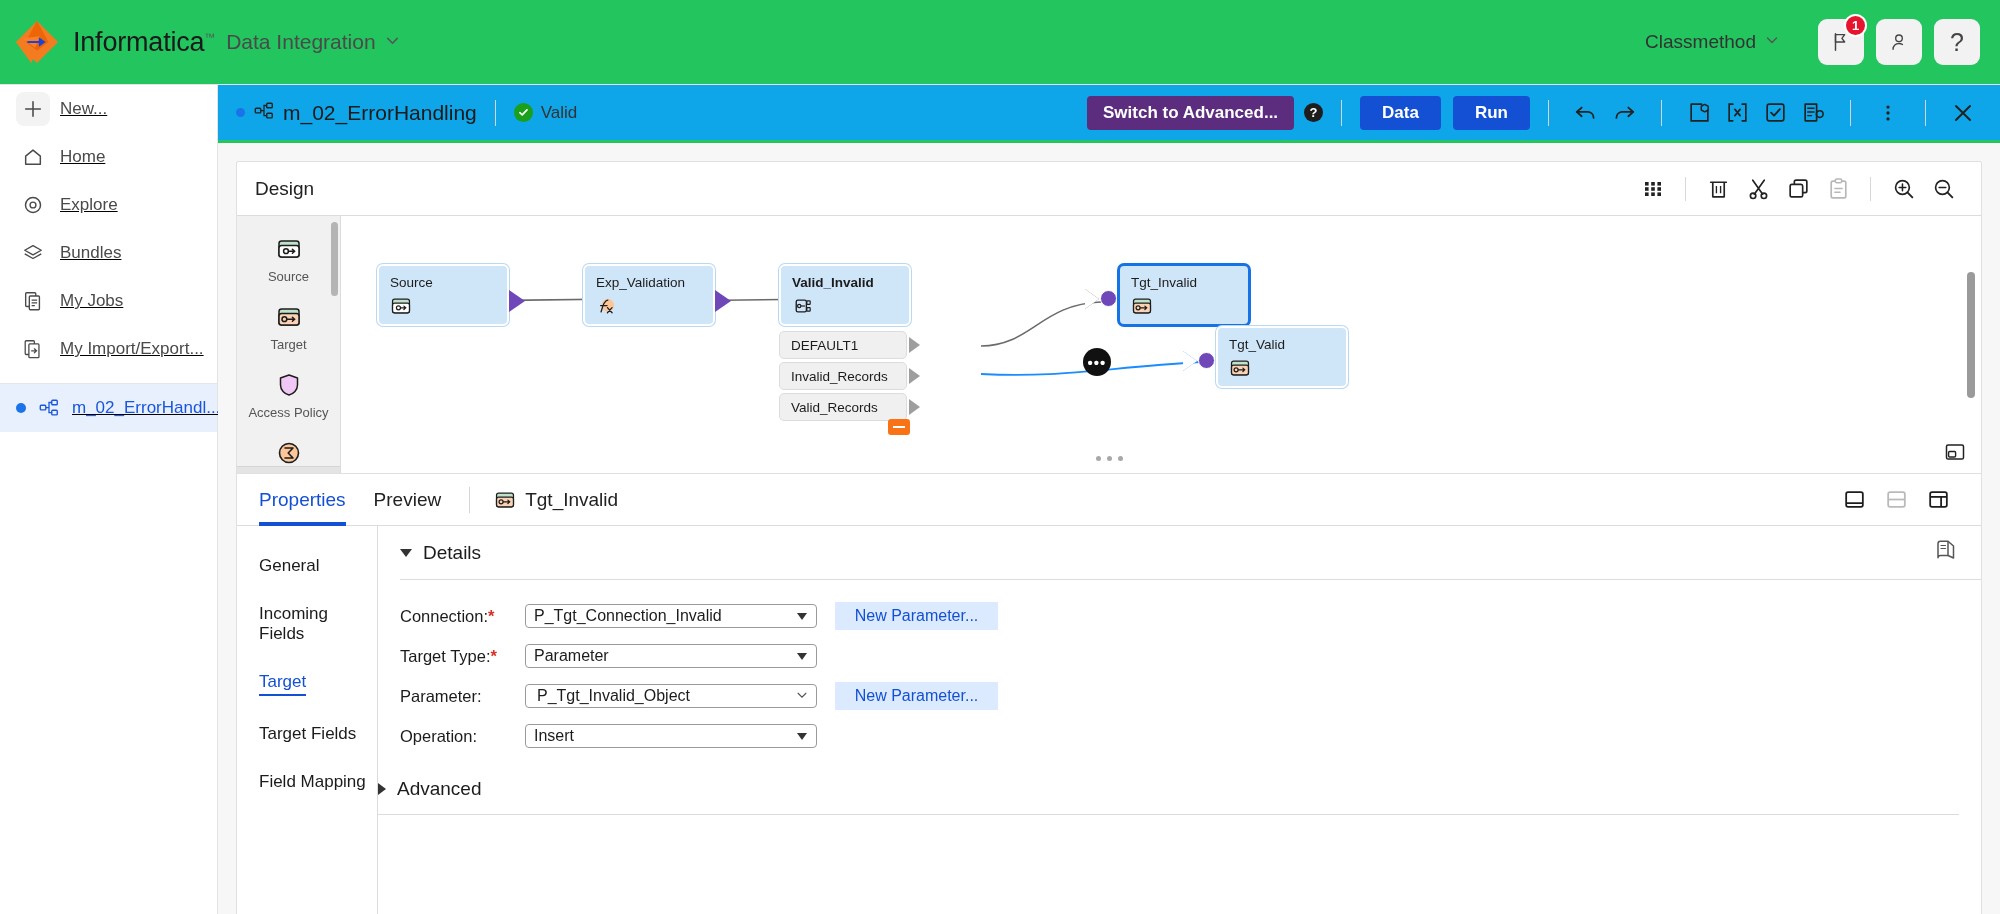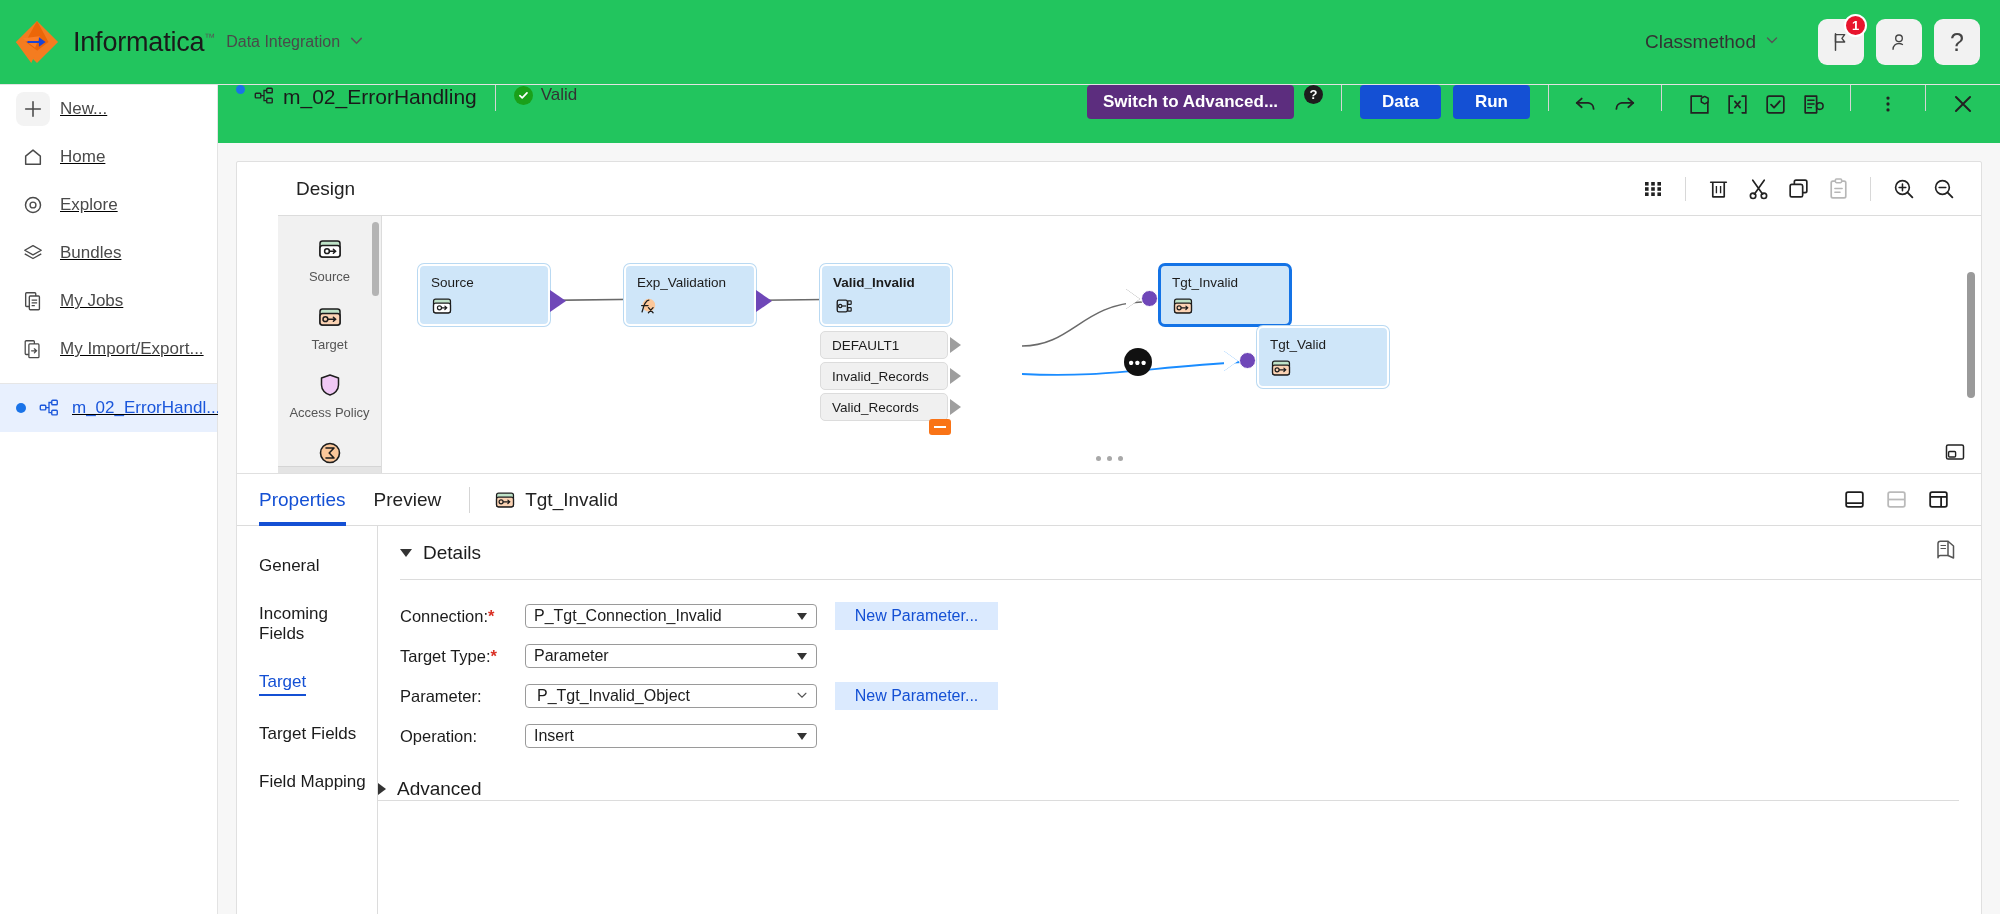--- a/index.html
+++ b/index.html
@@ -18,21 +18,21 @@
     border-bottom: 1px solid #e3e3e3;
     display: flex; align-items: center;
   }
   .brand { display: flex; align-items: center; margin-left: 14px; }
   .logo-mark { width: 46px; height: 46px; flex: none; }
   .brand-name {
     font-size: 27px; color: #1a1a1a; margin-left: 13px; letter-spacing: -0.2px;
   }
   .brand-sup { font-size: 11px; vertical-align: super; color:#555; }
   .brand-sub {
-    font-size: 16px; color: #4a4a4a; margin-left: 11px; font-weight: 400;
+    font-size: 21px; color: #4a4a4a; margin-left: 11px; font-weight: 400;
   }
   .brand-caret { margin-left: 8px; display:inline-block; }
 
   .header-right {
     margin-left: auto; display: flex; align-items: center; margin-right: 20px;
   }
   .org-switch {
     font-size: 19px; color: #333; display: flex; align-items: center;
     margin-right: 26px; cursor: pointer;
   }
@@ -74,22 +74,22 @@
   .blue-dot { width:10px;height:10px;border-radius:50%;background:#1a73e8;flex:none;margin-right:6px; }
 
   
   .main {
     position: absolute; top: 85px; left: 218px; width: 1782px; height: 829px;
     background: #f7f7f7;
   }
 
   
   .edit-toolbar {
-    height: 58px; background: #22c55e; display: flex; align-items: flex-start;
-    padding: 0 18px; border-bottom: 6px solid #22c55e;
+    height: 58px; background: #0ea5e9; display: flex; align-items: center;
+    padding: 0 18px; border-bottom: 3px solid #22c55e;
   }
   .map-dot { width:9px;height:9px;border-radius:50%;background:#1a73e8;flex:none; margin-right:8px;}
   .map-name { font-size: 21px; color:#1a1a1a; margin-left: 8px; }
   .tb-sep { width:1px;height:26px;background:#d5d5d5; margin: 0 18px; }
   .valid-badge { display:flex; align-items:center; font-size:17px; color:#333; }
   .valid-check {
     width:19px;height:19px;border-radius:50%;background:#1aa01a;
     display:flex;align-items:center;justify-content:center; margin-right:8px; flex:none;
   }
   .tb-spacer { flex: 1; }
@@ -111,21 +111,21 @@
     height:34px; padding: 0 22px; margin-left: 12px;
   }
   .tb-ico {
     width: 38px; height: 38px; display:flex;align-items:center;justify-content:center;
     cursor:pointer; flex:none;
   }
 
   
   .design-card {
     margin: 18px; background:#fff; border:1px solid #e0e0e0; border-radius:2px;
-    height: 332px; position: relative; padding-left: 41px;
+    height: 332px; position: relative;
   }
   .design-head {
     height: 54px; display:flex; align-items:center; padding: 0 18px;
     border-bottom: 1px solid #dcdcdc;
   }
   .design-title { font-size:19px; color:#222; }
   .design-head .tb-ico { width:40px; }
   .dsep { width:1px; height:24px; background:#d8d8d8; margin: 0 12px; }
 
   .canvas-wrap { position:relative; height: 276px; overflow:hidden; }
@@ -268,21 +268,21 @@
     border-left:5px solid transparent;border-right:5px solid transparent;border-top:7px solid #333;
   }
   .chevglyph { position:absolute; right:7px; font-size:15px; color:#555; line-height:1; }
   .newparam {
     margin-left: 18px; width: 163px; height:28px; background:#dbeafe; color:#1450d4;
     font-size:16px; display:flex;align-items:center;justify-content:center; cursor:pointer;
   }
   .adv-head {
     position:absolute; left: 0; right: 22px; top: 252px;
     display:flex; align-items:center; font-size:19px; color:#1c1c1c;
-    border-bottom:1px solid #dcdcdc;
+    padding-bottom: 14px; border-bottom:1px solid #dcdcdc;
   }
 </style>
 </head>
 <body>
 
 <div class="top-header">
   <div class="brand">
     <svg class="logo-mark" viewBox="0 0 48 48">
       <polygon points="24,2 46,24 24,46 2,24" fill="#f47c20"></polygon>
       <polygon points="24,2 36,24 24,33 12,24" fill="#ec6608"></polygon>

